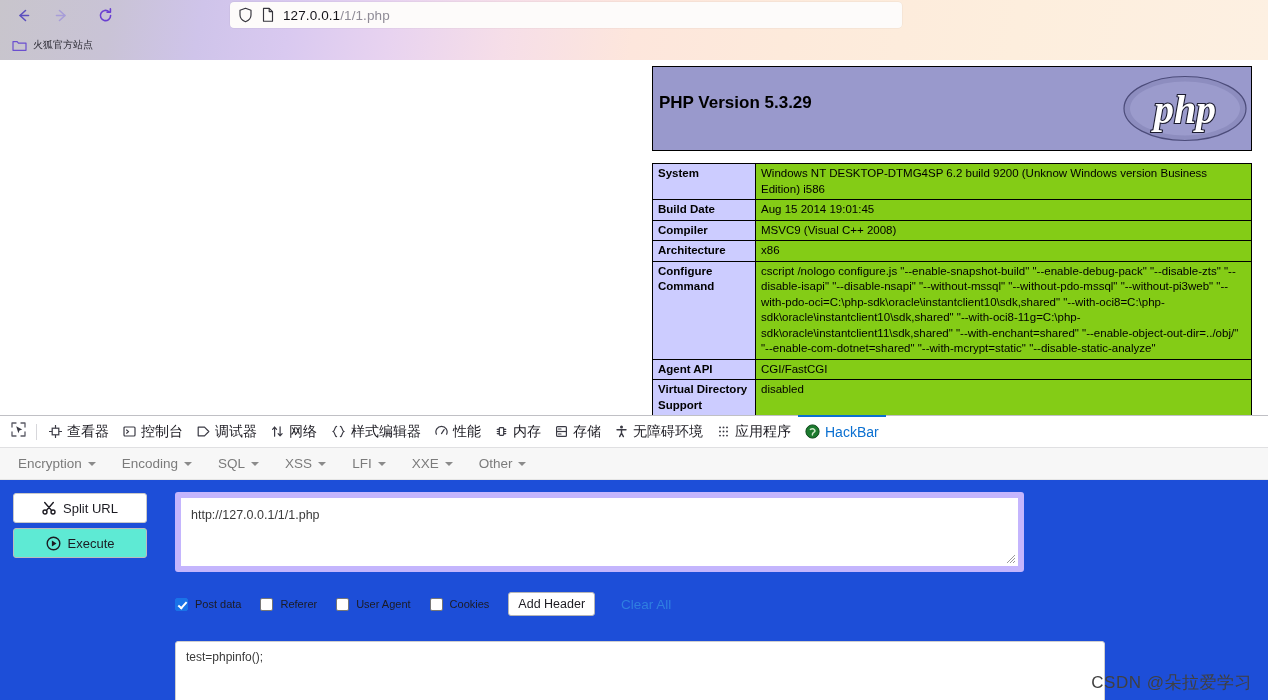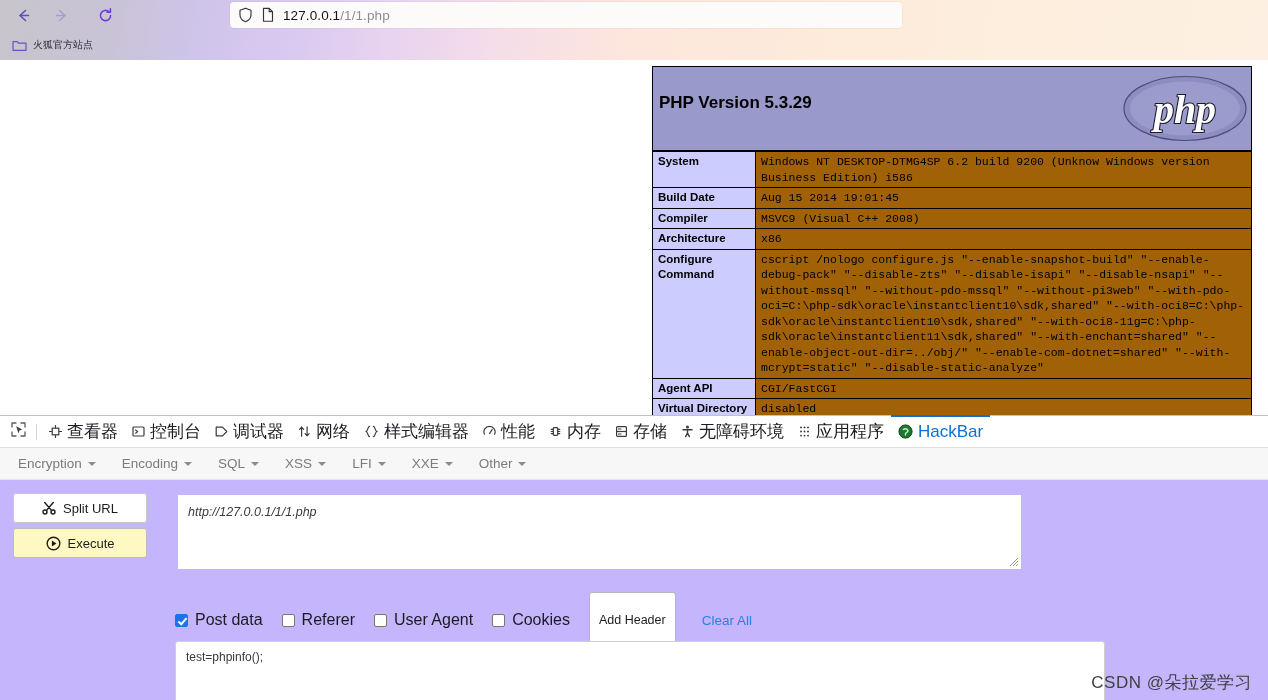--- a/index.html
+++ b/index.html
@@ -82,43 +82,43 @@
   #php-version {
     position: absolute; left: 6px; top: 26px;
     font-family: "Liberation Sans", sans-serif;
     font-size: 17px; font-weight: bold; color: #000;
   }
   #php-logo {
     position: absolute; right: 4px; top: 8px;
     width: 124px; height: 67px;
   }
   #php-table {
+    margin-top: 12px;
     border-collapse: collapse;
     width: 600px;
     table-layout: fixed;
   }
   #php-table td {
     border: 1px solid #000000;
     font-size: 11.5px;
     padding: 2px 5px;
     vertical-align: top;
     line-height: 1.35;
     font-family: "Liberation Sans", sans-serif;
   }
   #php-table td.k {
     width: 103px;
     background: #ccccff;
     font-weight: bold;
     color: #000;
   }
   #php-table td.v {
-    background: #a16207;
+    background: #84cc16;
     color: #000;
     word-break: break-word;
-    font-family: Liberation Mono, monospace;
   }
 
   
   #devtools {
     position: absolute; top: 415px; left: 0;
     width: 1268px; height: 285px;
     background: #ffffff;
     border-top: 1px solid #c0c0c5;
   }
   #dt-tabbar {
@@ -133,35 +133,35 @@
     width: 28px; height: 26px;
     display: flex; align-items: center; justify-content: center;
     margin-right: 2px;
   }
   .dt-sep {
     width: 1px; height: 16px; background: #d7d7db; margin: 0 5px 0 2px;
   }
   .dt-tab {
     display: flex; align-items: center;
     height: 32px; padding: 0 7px;
-    font-size: 17px; color: #1c1b22;
+    font-size: 14px; color: #1c1b22;
     white-space: nowrap;
     position: relative;
   }
   .dt-tab .dticon { margin-right: 5px; display: flex; align-items: center; }
   .dt-tab.sel { color: #0b70d1; }
   .dt-tab.sel::before {
     content: ""; position: absolute; left: 0; right: 0; top: -1px;
     height: 2px; background: #0b70d1;
   }
 
   
   #hackbar {
     position: relative;
-    background: #c4b5fd;
+    background: #1d4ed8;
     height: 253px;
   }
   #hb-menubar {
     height: 32px;
     background: #f7f7f7;
     border-bottom: 1px solid #e6e6e6;
     display: flex; align-items: center;
     padding-left: 18px;
   }
   .hb-menu {
@@ -185,34 +185,33 @@
   }
   .hb-btn {
     width: 134px; height: 30px;
     margin-bottom: 5px;
     border: 1px solid #c9c9c9;
     border-radius: 3px;
     background: #ffffff;
     display: flex; align-items: center; justify-content: center;
     font-size: 13px; color: #1c1b22;
   }
-  .hb-btn.shaded { background: #fef9c3; border-color: #bcbcbc; }
+  .hb-btn.shaded { background: #5eead4; border-color: #bcbcbc; }
   .hb-btn .bicon { margin-right: 7px; display:flex; align-items:center; }
 
   #hb-url-box {
     position: absolute; left: 175px; top: 79px;
     width: 849px; height: 80px;
-    border: 3px solid #c4b5fd;
+    border: 6px solid #c4b5fd;
     border-radius: 3px;
     background: #fff;
     font-size: 12.5px; color: #3a3a3a;
     padding: 9px 10px;
     line-height: 1.3;
     overflow: hidden;
-    font-style: italic;
   }
   #hb-url-box .grip {
     position: absolute; right: 2px; bottom: 2px;
     width: 12px; height: 12px;
   }
 
   #hb-options {
     position: absolute; left: 175px; top: 178px;
     display: flex; align-items: center;
   }
@@ -230,27 +229,27 @@
     background: #1a73e8; border-color: #1a73e8;
   }
   .cbox.on::after {
     content: "";
     position: absolute; left: 4px; top: 1px;
     width: 3px; height: 7px;
     border: solid #fff;
     border-width: 0 2px 2px 0;
     transform: rotate(42deg);
   }
-  .cb-label { font-size: 16px; color: #1c1b22; }
+  .cb-label { font-size: 11px; color: #1c1b22; }
   #add-header-btn {
     border: 1px solid #b6b6b6;
     border-radius: 3px;
     background: #fff;
     font-size: 12.5px; color: #1c1b22;
-    padding: 20px 9px;
+    padding: 4px 9px;
     margin-right: 26px;
   }
   #clear-all-link {
     font-size: 13.5px; color: #2f7fe0;
   }
 
   #hb-post-box {
     position: absolute; left: 175px; top: 641px;
     width: 930px; height: 100px;
     border: 1px solid #cfcfcf;

